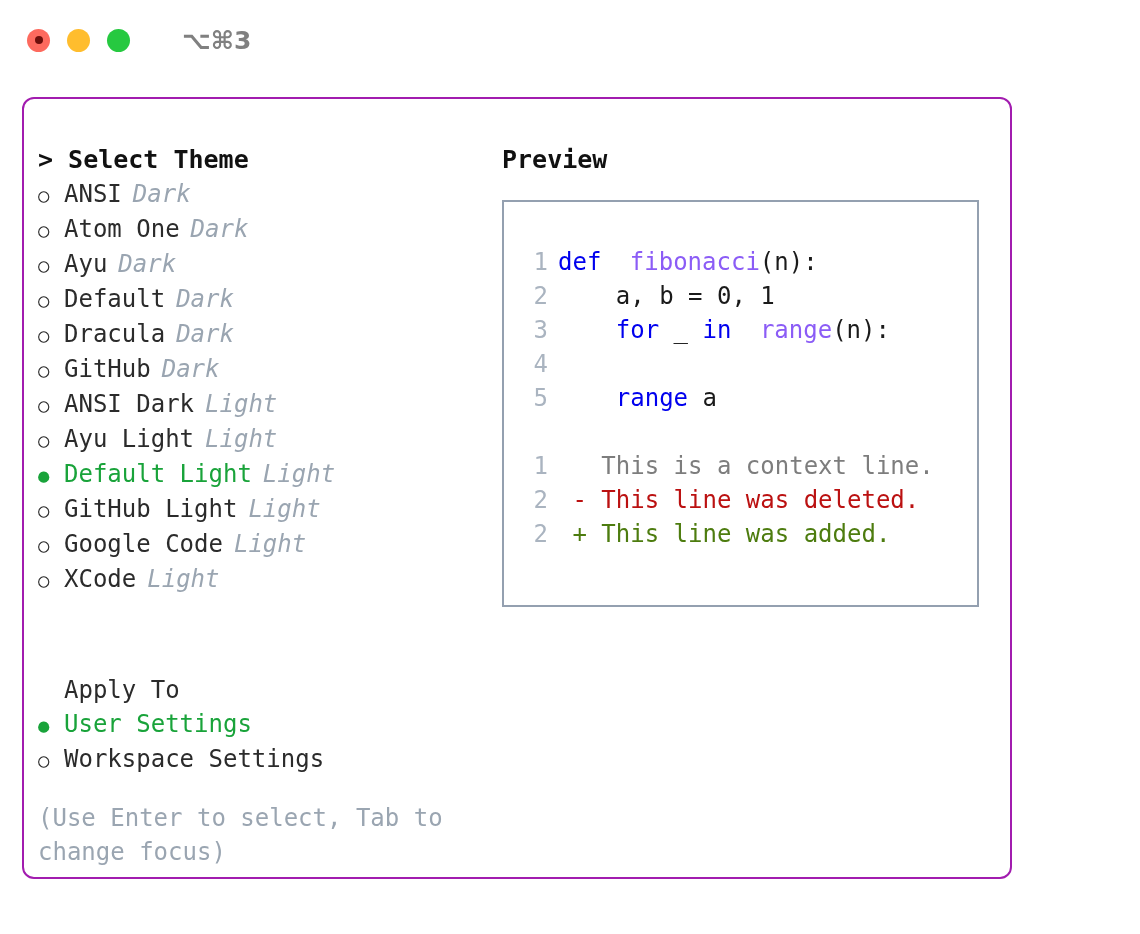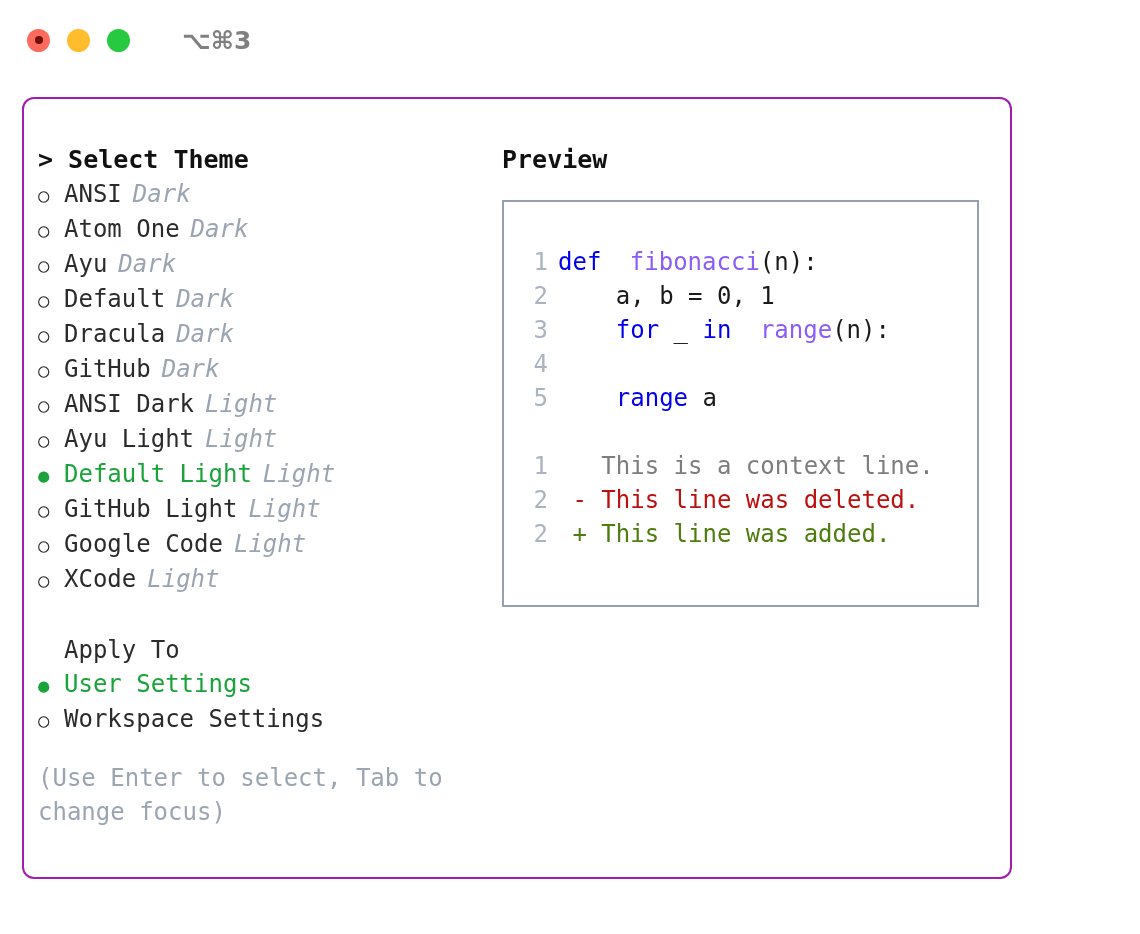--- a/index.html
+++ b/index.html
@@ -139,20 +139,21 @@
   }
 
   .section-gap { height: 36px; }
 
   #apply-heading {
     font-size: 24px;
     color: #2b2b2b;
     line-height: 34px;
     padding-left: 26px;
     white-space: pre;
+    margin-top: 40px;
   }
 
   #hint {
     margin-top: 24px;
     font-size: 24px;
     color: #9aa5b1;
     line-height: 34px;
     width: 412px;
     white-space: normal;
   }

